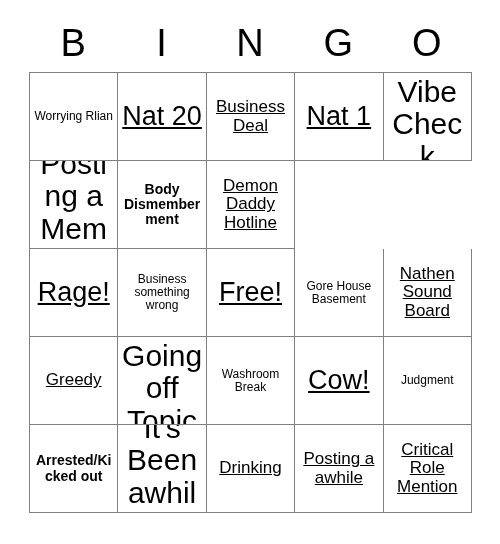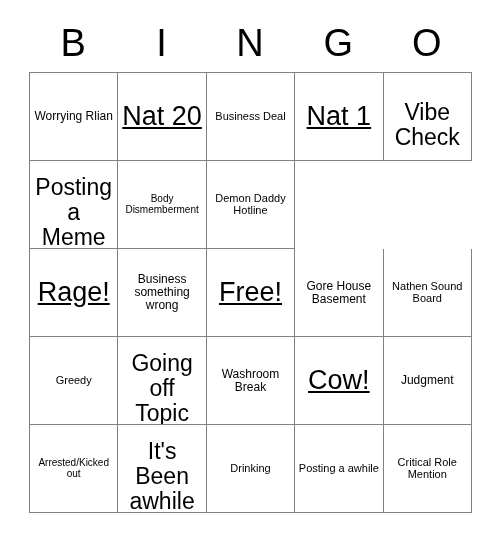--- a/index.html
+++ b/index.html
@@ -61,24 +61,24 @@
     line-height: 1.08;
     word-wrap: break-word;
     overflow: hidden;
   }
   .cell-text {
     display: block;
     width: 100%;
   }
   
   .fs-xl  { font-size: 27px; text-decoration: underline; }
-  .fs-lg  { font-size: 23px; margin-top: 16px; }
-  .fs-md  { font-size: 11px; }
+  .fs-lg  { font-size: 30px; margin-top: 16px; }
+  .fs-md  { font-size: 17px; text-decoration: underline; }
   .fs-sm  { font-size: 12px; }
-  .fs-xs  { font-size: 10px; }
+  .fs-xs  { font-size: 14px; font-weight: bold; }
 </style>
 </head>
 <body>
 
 <div class="card">
 
   <div class="header-row">
     <div class="header-cell">B</div>
     <div class="header-cell">I</div>
     <div class="header-cell">N</div>

